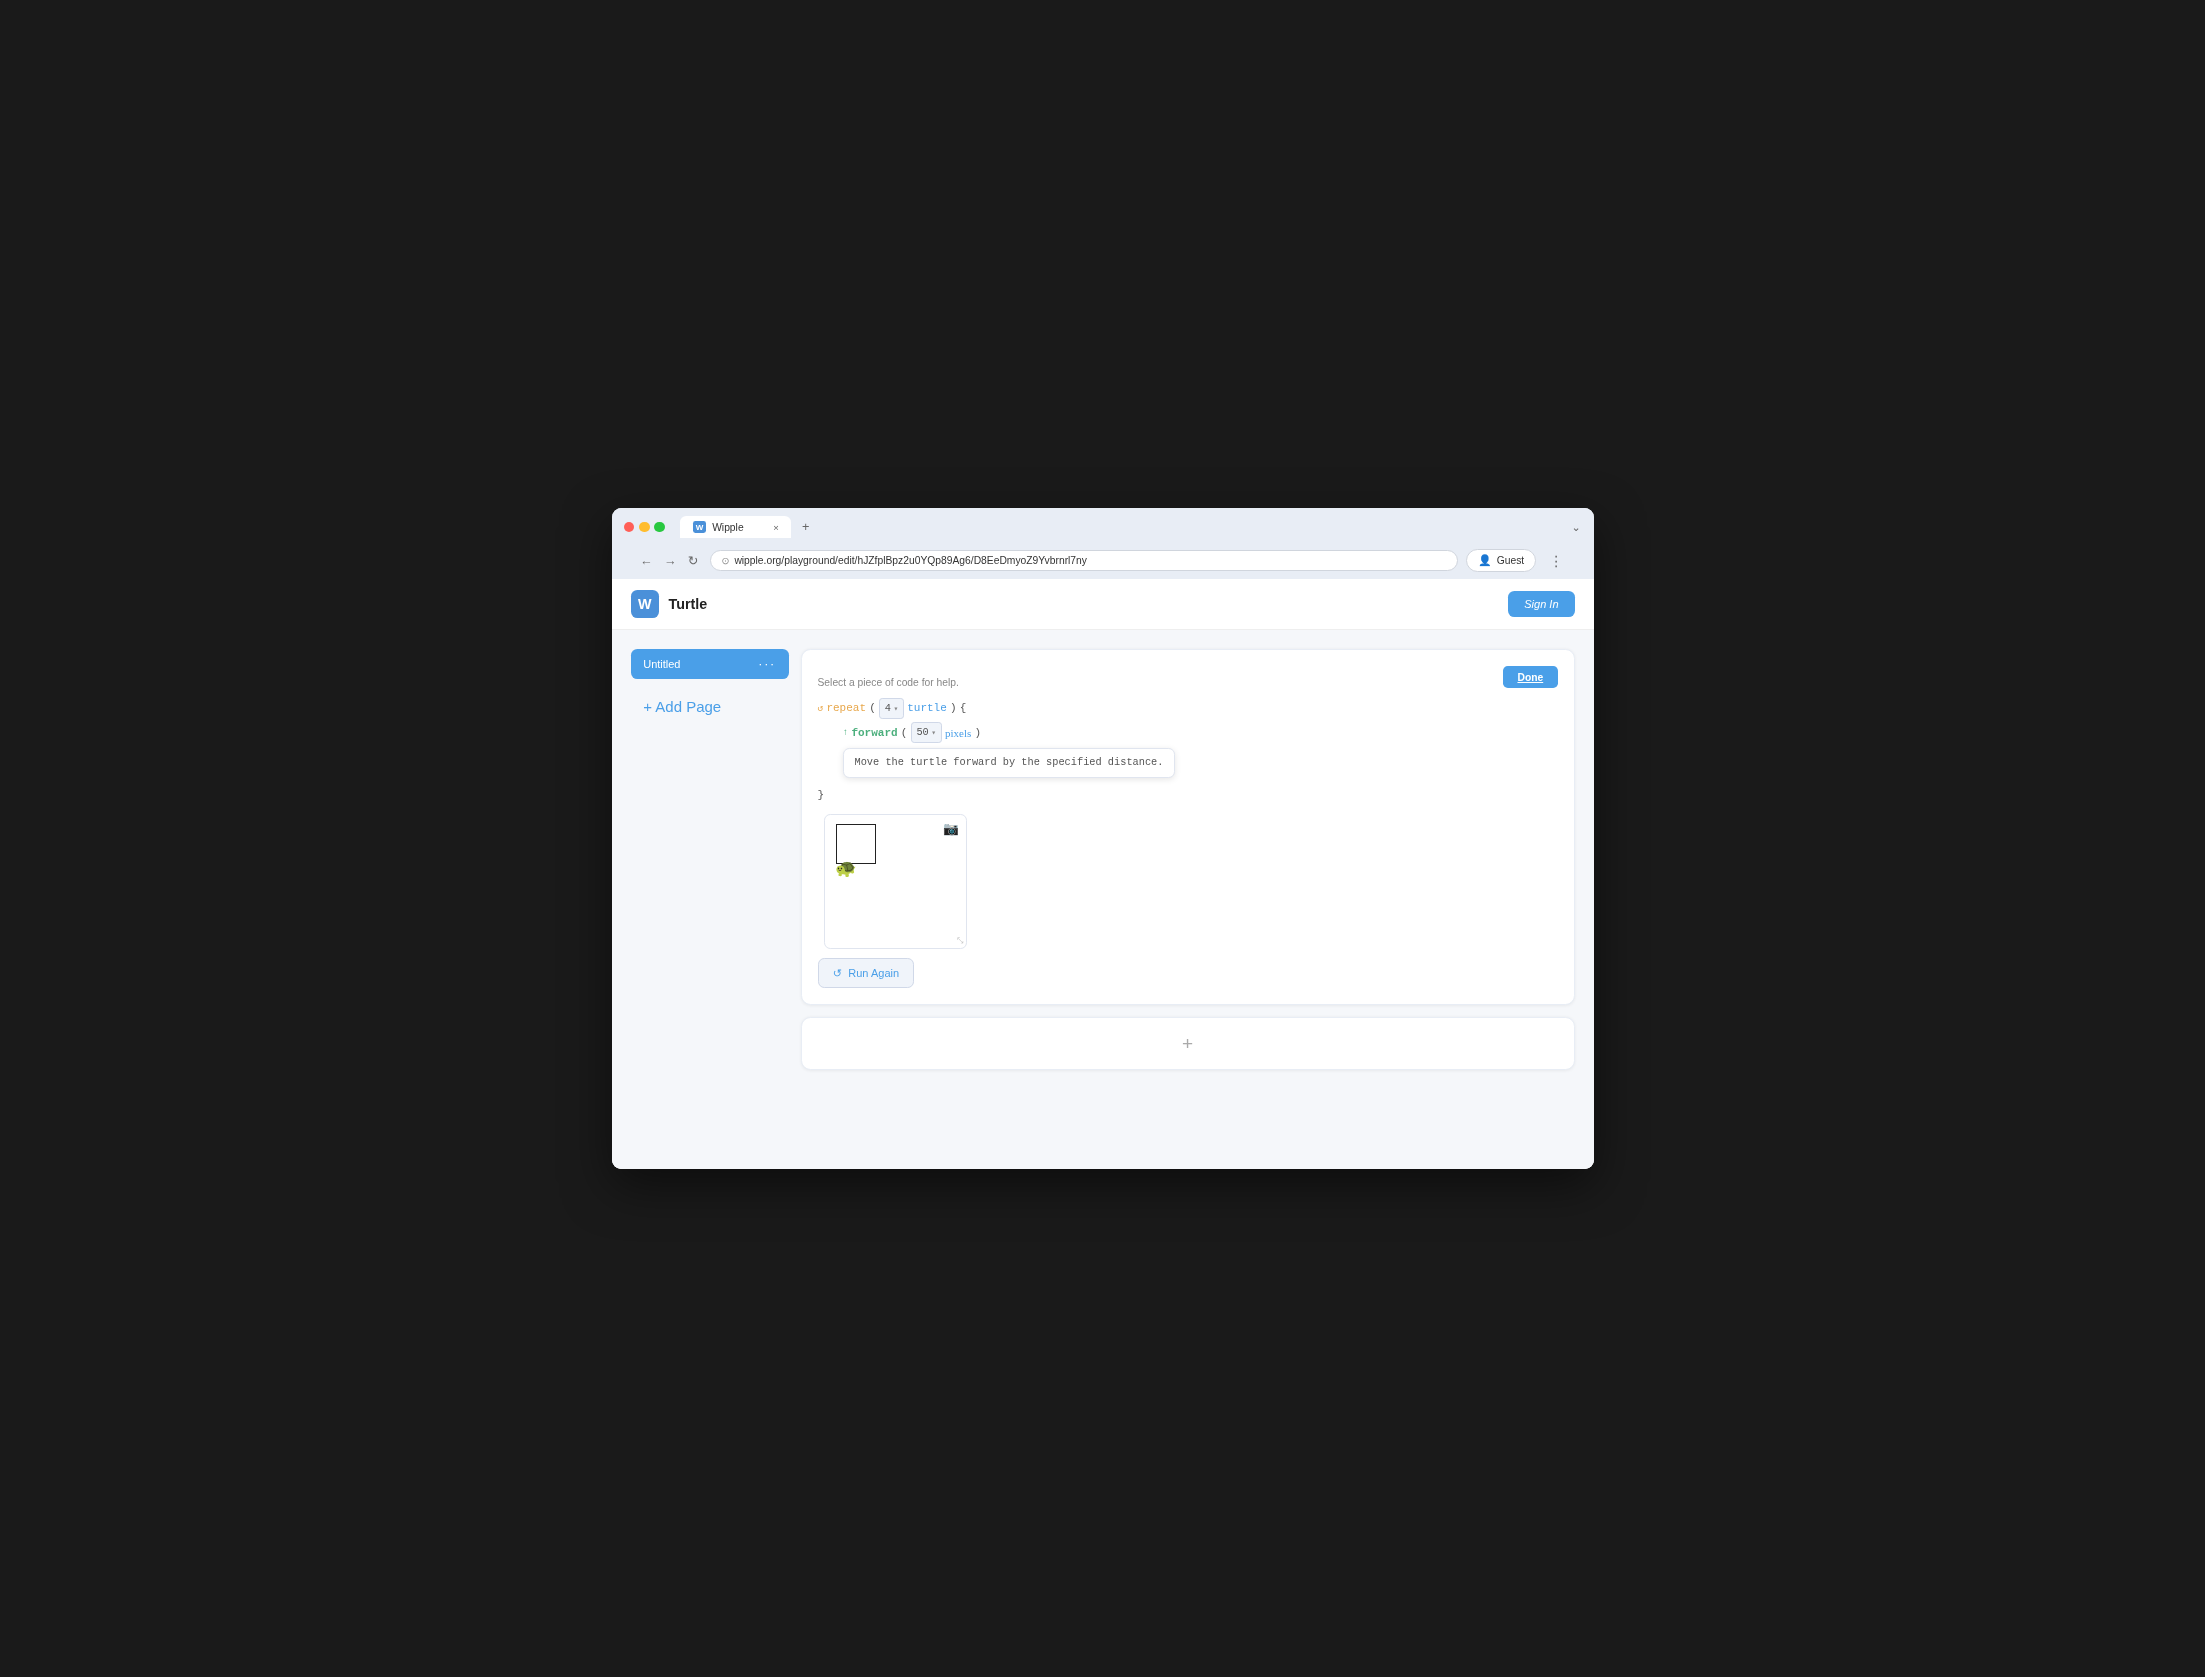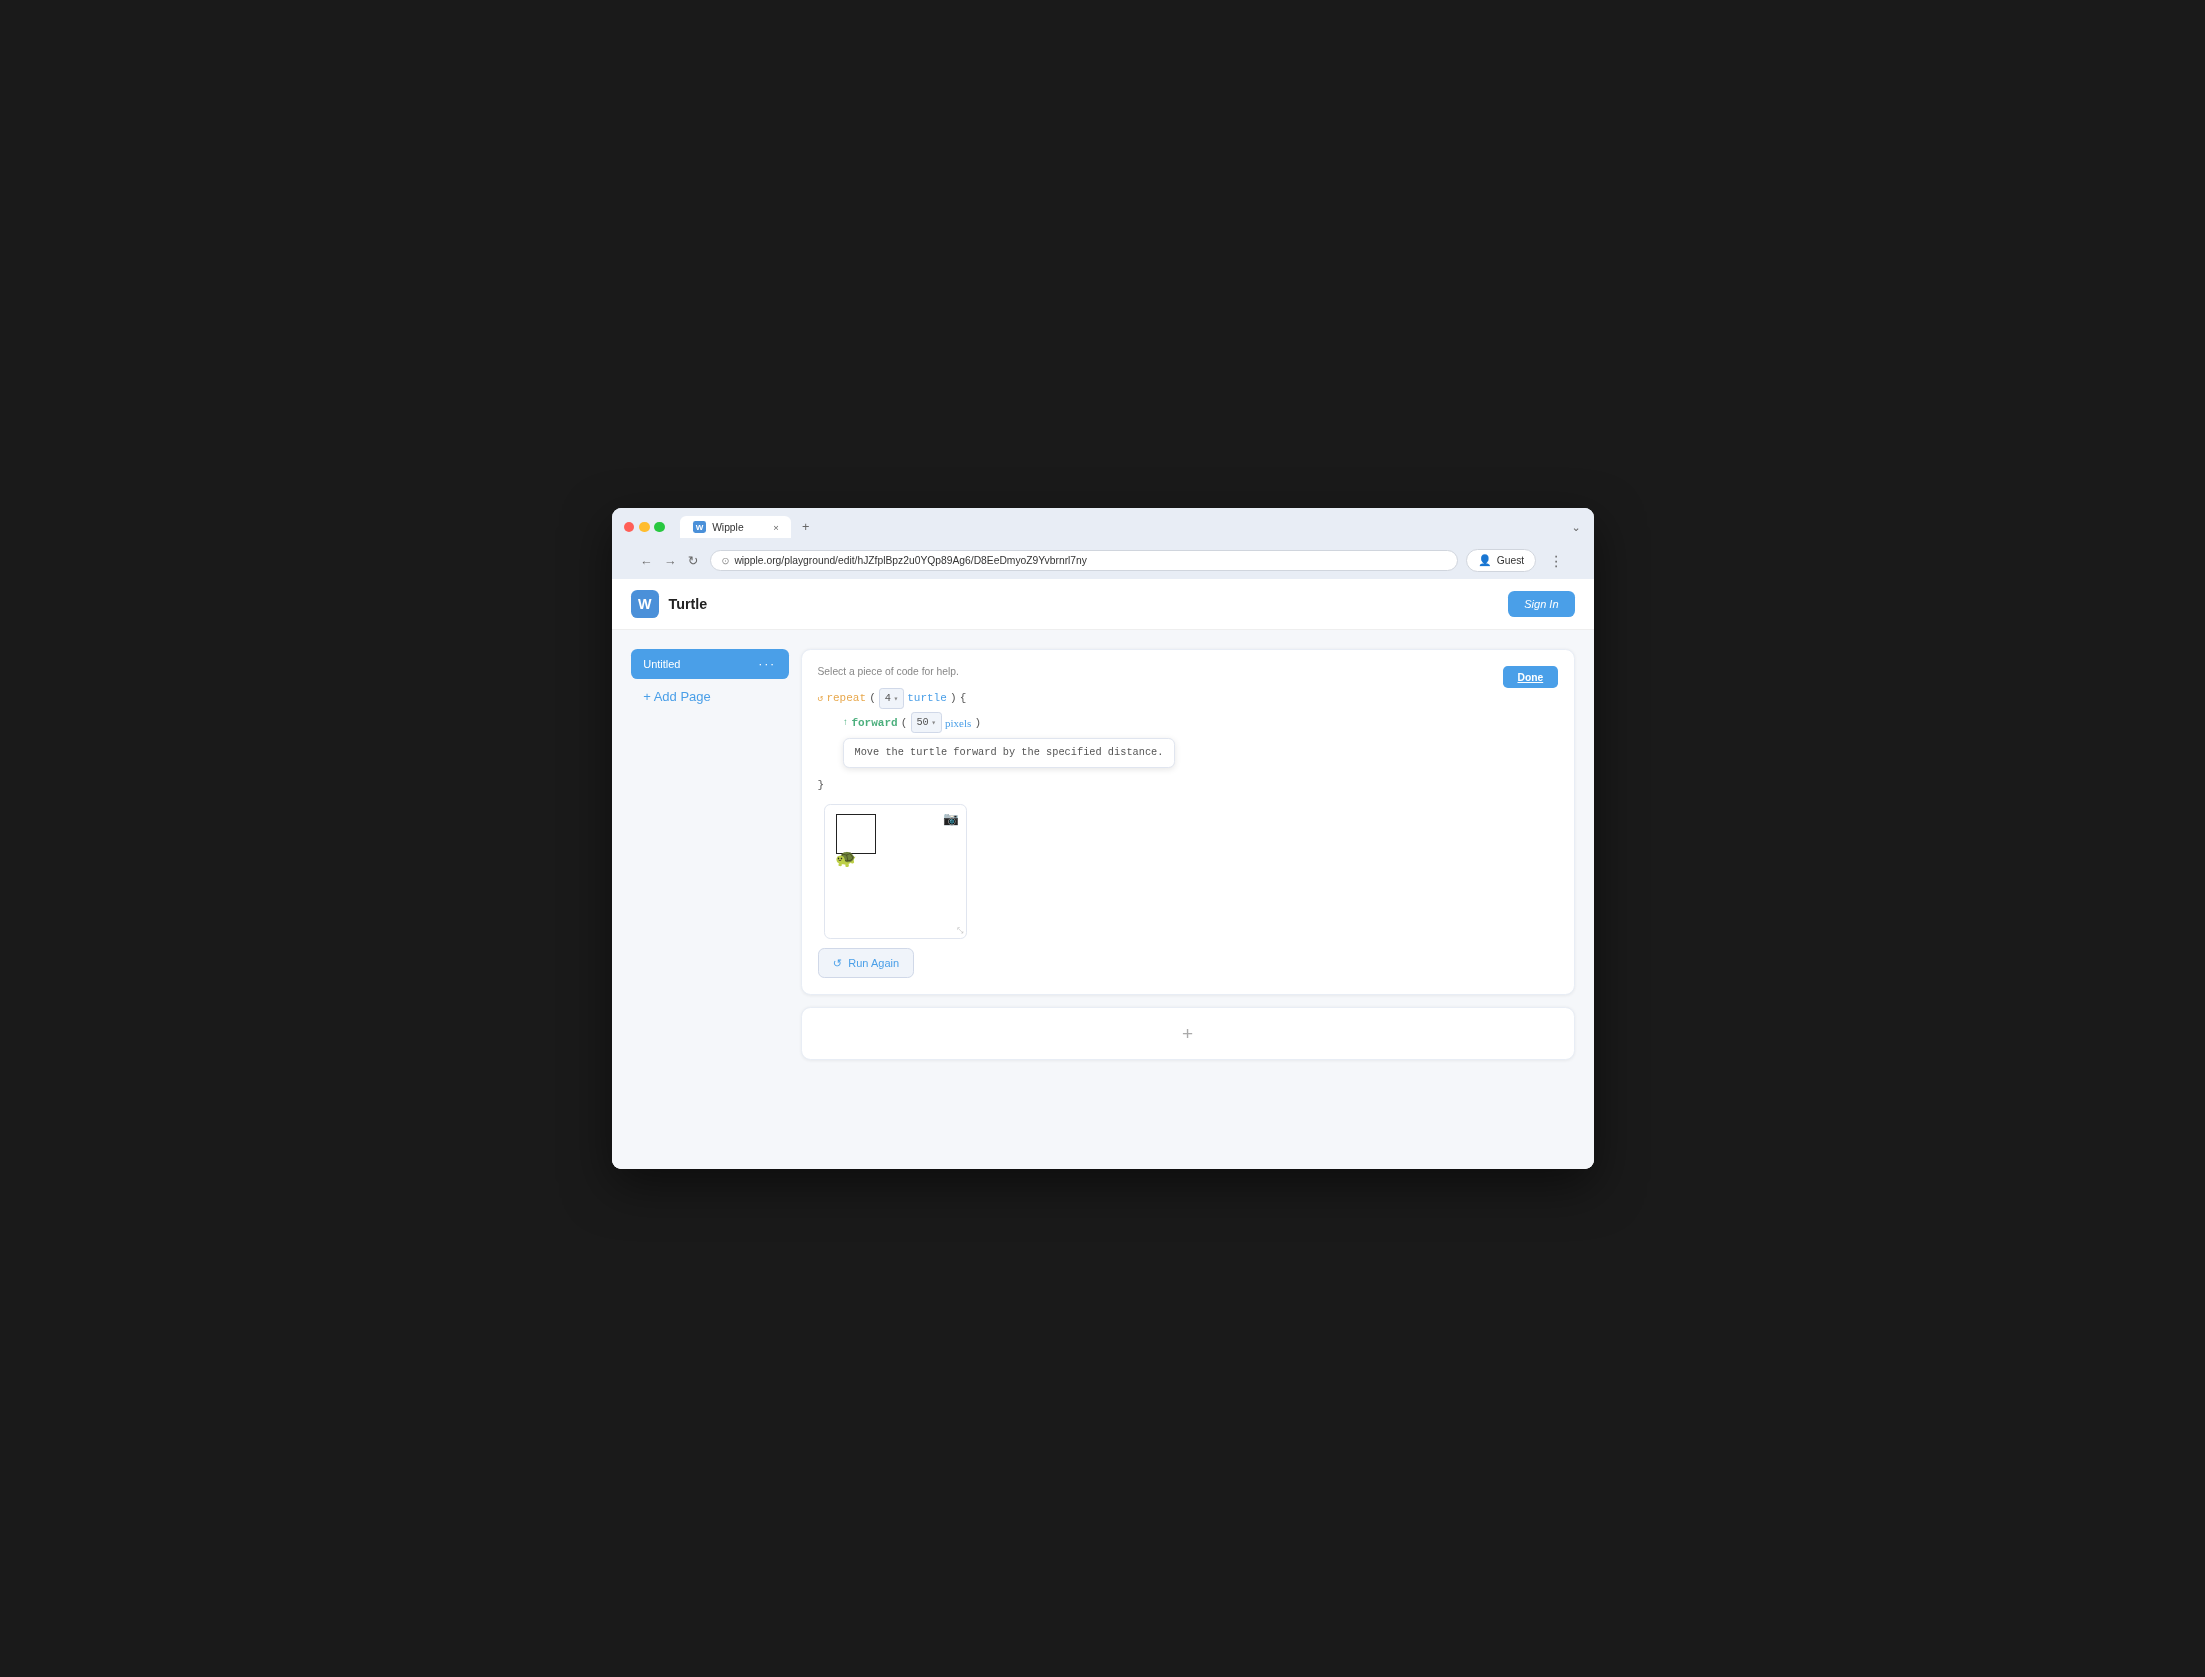--- a/index.html
+++ b/index.html
@@ -224,45 +224,45 @@
       color: white;
       cursor: pointer;
       font-size: 12.7px;
       letter-spacing: 1.6px;
     }
     .add-page-btn {
       display: flex;
       align-items: center;
       gap: 4.8px;
       color: #4a9fe8;
-      font-size: 13px;
+      font-size: 15px;
       cursor: pointer;
       padding: 8px 12.7px;
-      margin-top: 2px;
+      margin-top: 11px;
     }
     
     .main-content {
       flex: 1;
       display: flex;
       flex-direction: column;
       gap: 12.7px;
     }
     
     .code-card {
       background: white;
       border-radius: 9.5px;
       border: 0.8px solid #e8edf5;
       padding: 16px;
       box-shadow: 0 0.8px 3.2px rgba(0,0,0,0.06);
     }
     .help-bar {
       display: flex;
-      align-items: flex-start;
+      align-items: flex-end;
       justify-content: space-between;
-      margin-bottom: 0;
+      margin-bottom: 10px;
     }
     .help-text {
       font-size: 10.3px;
       color: #888;
     }
     .done-btn {
       background: #4a9fe8;
       color: white;
       border: none;
       border-radius: 4.8px;

